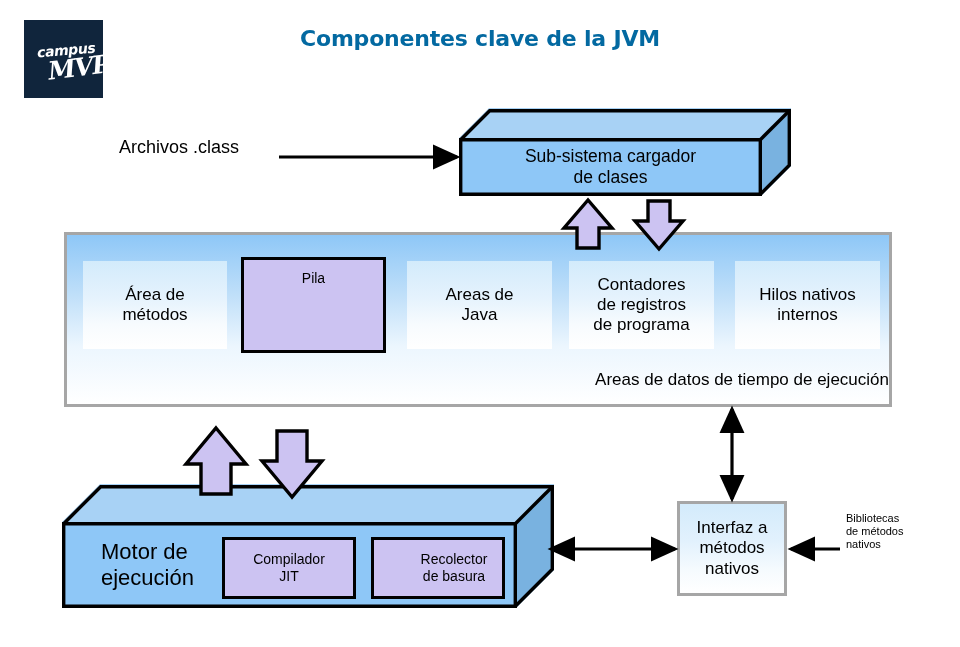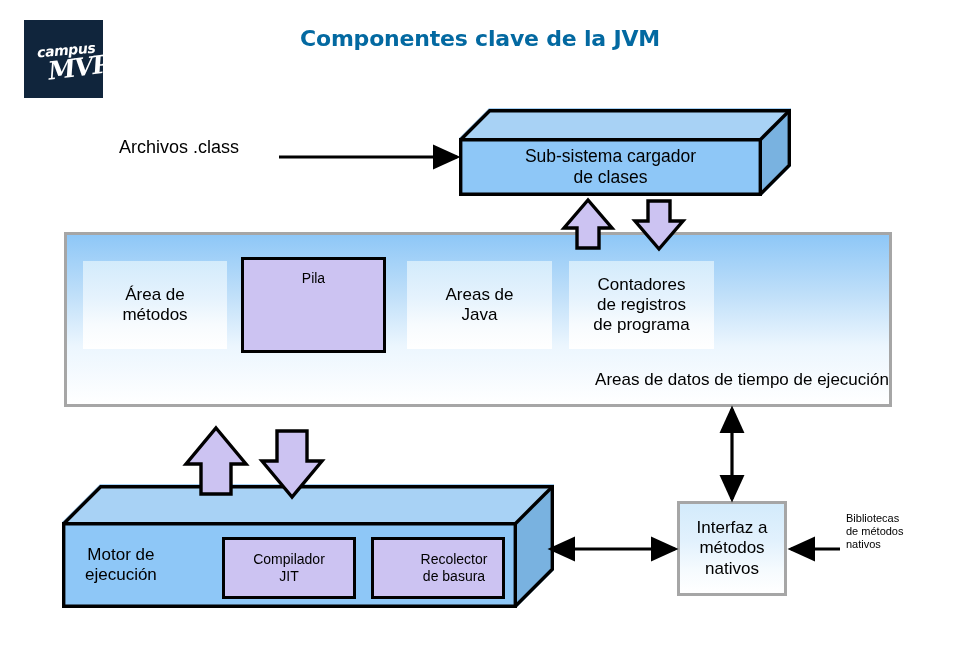--- a/index.html
+++ b/index.html
@@ -261,29 +261,35 @@
     </div>
 
     <div class="sub-box" style="left:502px; top:26px; width:145px; height:88px;">
       <div class="dtxt">
         <div>Contadores</div>
         <div>de registros</div>
         <div>de programa</div>
       </div>
     </div>
 
+    <div class="sub-box" style="left:668px; top:26px; width:145px; height:88px;">
+      <div class="dtxt">
+        <div>Hilos nativos</div>
+        <div>internos</div>
+      </div>
+    </div>
 
     <div class="dtxt" id="runtime-caption">Areas de datos de tiempo de ejecución</div>
   </div>
 
   <div class="box3d" id="engine-box">
     <div class="face-top"></div>
     <div class="face-right"></div>
     <div class="face-front">
-      <div class="dtxt" style="font-size:17px; margin-left:20px; text-align:center;">
+      <div class="dtxt" style="font-size:22px; margin-left:36px; text-align:left;">
         <div>Motor de</div>
         <div>ejecución</div>
       </div>
 
       <div class="purple-box" style="left:157px; top:12px; width:134px; height:62px;">
         <div class="dtxt">
           <div>Compilador</div>
           <div>JIT</div>
         </div>
       </div>

